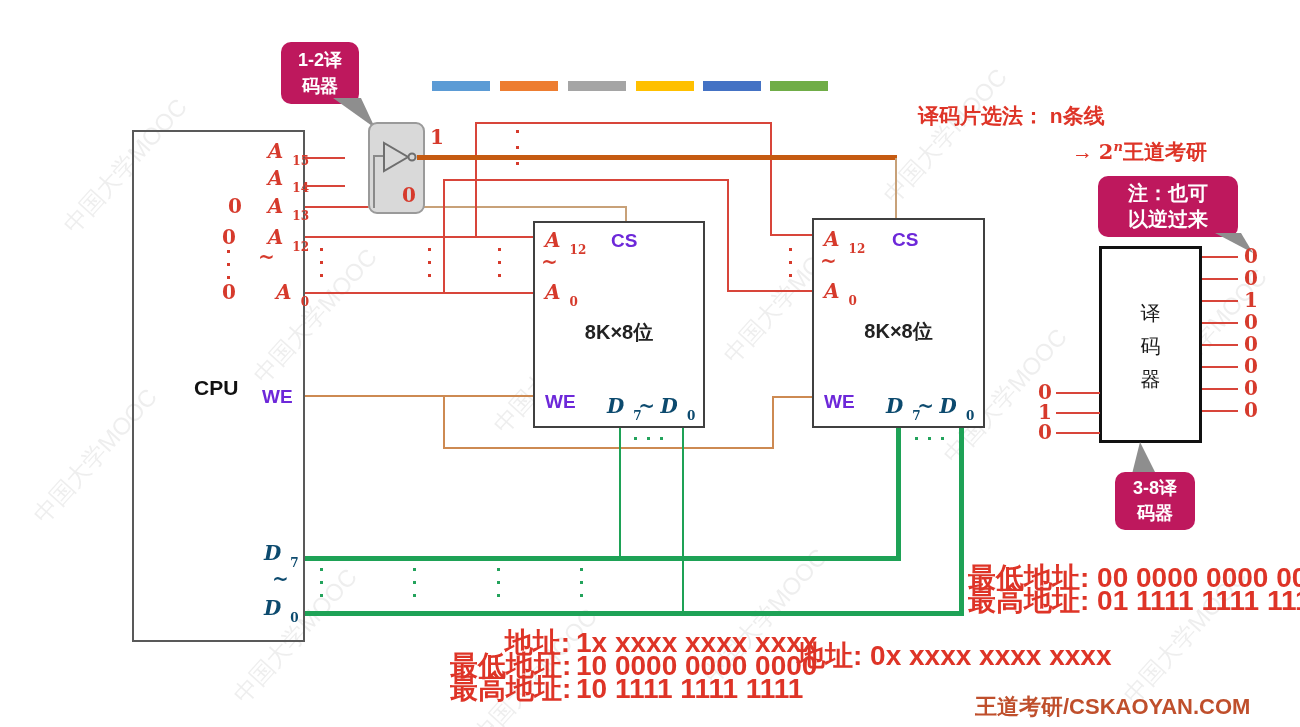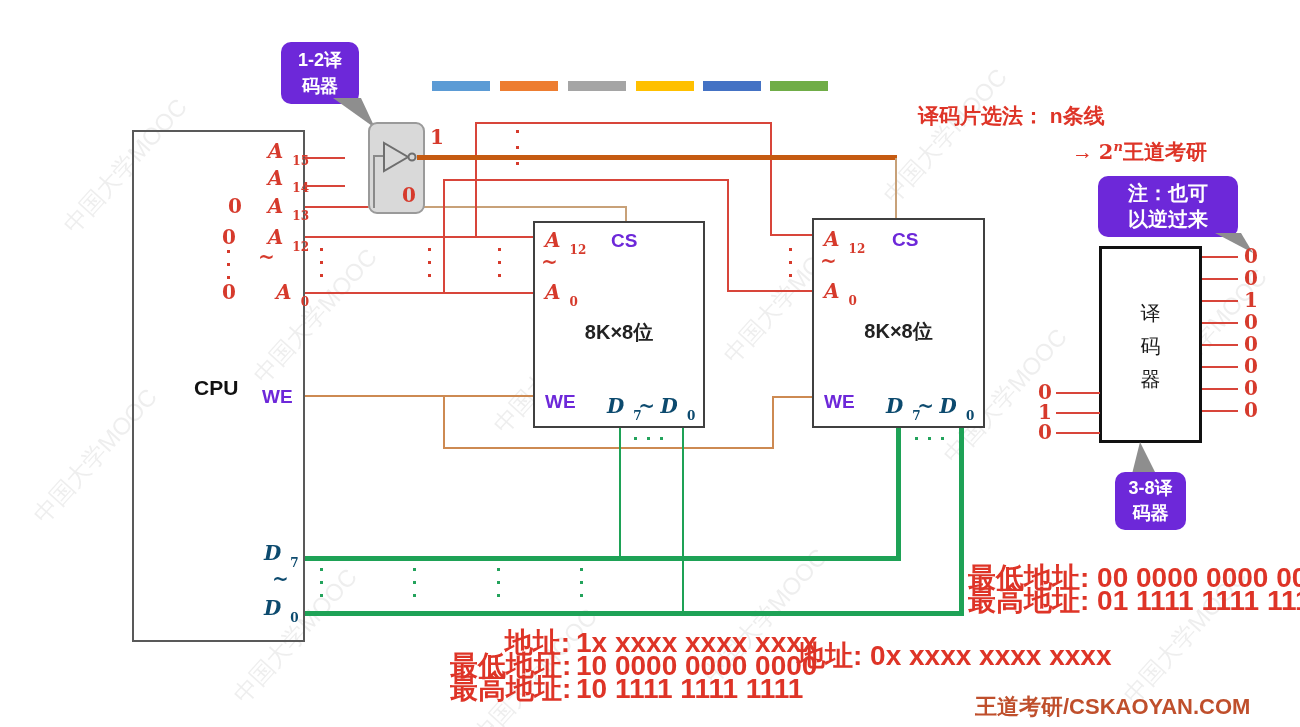--- a/index.html
+++ b/index.html
@@ -11,21 +11,21 @@
   .m{font-family:"DejaVu Serif",serif;font-style:italic;font-weight:bold;}
   .m sub{font-size:12px;font-style:normal;position:relative;top:2px;left:9px;}
   .b{font-family:"DejaVu Serif",serif;font-weight:bold;font-style:normal;}
   .pin{position:absolute;font-size:20px;line-height:22px;}
   .tan{color:#6d28d9;font-weight:bold;font-size:19px;}
   .grn{color:#0c4a6e;}
   .title{position:absolute;left:380px;top:20px;width:460px;text-align:center;
          font-size:31px;font-weight:bold;color:#4c86c5;letter-spacing:1px;}
   .bar{position:absolute;top:81px;height:10px;width:58px;}
   .box{position:absolute;box-sizing:border-box;background:transparent;}
-  .bubble{position:absolute;background:#6d28d9;border-radius:10px;color:#fff;
+  .bubble{position:absolute;background:#be185d;border-radius:10px;color:#fff;
           text-align:center;font-weight:bold;}
   .vdots{position:absolute;width:3px;background:repeating-linear-gradient(to bottom,#d63a2c 0,#d63a2c 3px,transparent 3px,transparent 13px);}
   .vdotsg{position:absolute;width:3px;background:repeating-linear-gradient(to bottom,#23a35c 0,#23a35c 3px,transparent 3px,transparent 13px);}
   .hdotsg{position:absolute;height:3px;background:repeating-linear-gradient(to right,#23a35c 0,#23a35c 3px,transparent 3px,transparent 13px);}
   .redtext{position:absolute;color:#de3427;font-weight:bold;font-size:28px;white-space:nowrap;}
   .addr-row{line-height:23px;white-space:nowrap;}
   .addr-label{display:inline-block;width:120px;text-align:right;margin-right:6px;}
   .wm span{position:absolute;color:rgba(120,120,120,0.13);font-size:24px;transform:rotate(-48deg);white-space:nowrap;}
   .wm span:nth-child(1){left:40px;top:150px;}  .wm span:nth-child(2){left:10px;top:440px;}
   .wm span:nth-child(3){left:230px;top:300px;} .wm span:nth-child(4){left:210px;top:620px;}
@@ -205,21 +205,21 @@
   <div class="pin red b" style="left:1244px;top:289px;">1</div>
   <div class="pin red b" style="left:1244px;top:311px;">0</div>
   <div class="pin red b" style="left:1244px;top:333px;">0</div>
   <div class="pin red b" style="left:1244px;top:355px;">0</div>
   <div class="pin red b" style="left:1244px;top:377px;">0</div>
   <div class="pin red b" style="left:1244px;top:399px;">0</div>
 
   <svg class="abs" style="left:1126px;top:440px;" width="36" height="36">
       <polygon points="6,34 30,34 14,2" fill="#8e8e8e"></polygon>
     </svg>
-  <div class="bubble" style="left:1115px;top:472px;width:71px;height:58px;font-size:18px;line-height:25px;padding-top:4px;box-sizing:border-box;">
+  <div class="bubble" style="left:1115px;top:472px;width:80px;height:58px;font-size:18px;line-height:25px;padding-top:4px;box-sizing:border-box;">
     <div>3-8译</div>
     <div>码器</div>
   </div>
 
   <div class="redtext" style="left:968px;top:566px;line-height:27px;">
     <div class="addr-row"><span>最低地址:</span> <span>00 0000 0000 0000</span></div>
     <div class="addr-row"><span>最高地址:</span> <span>01 1111 1111 1111</span></div>
   </div>
 
   <div class="redtext" style="left:450px;top:631px;">

